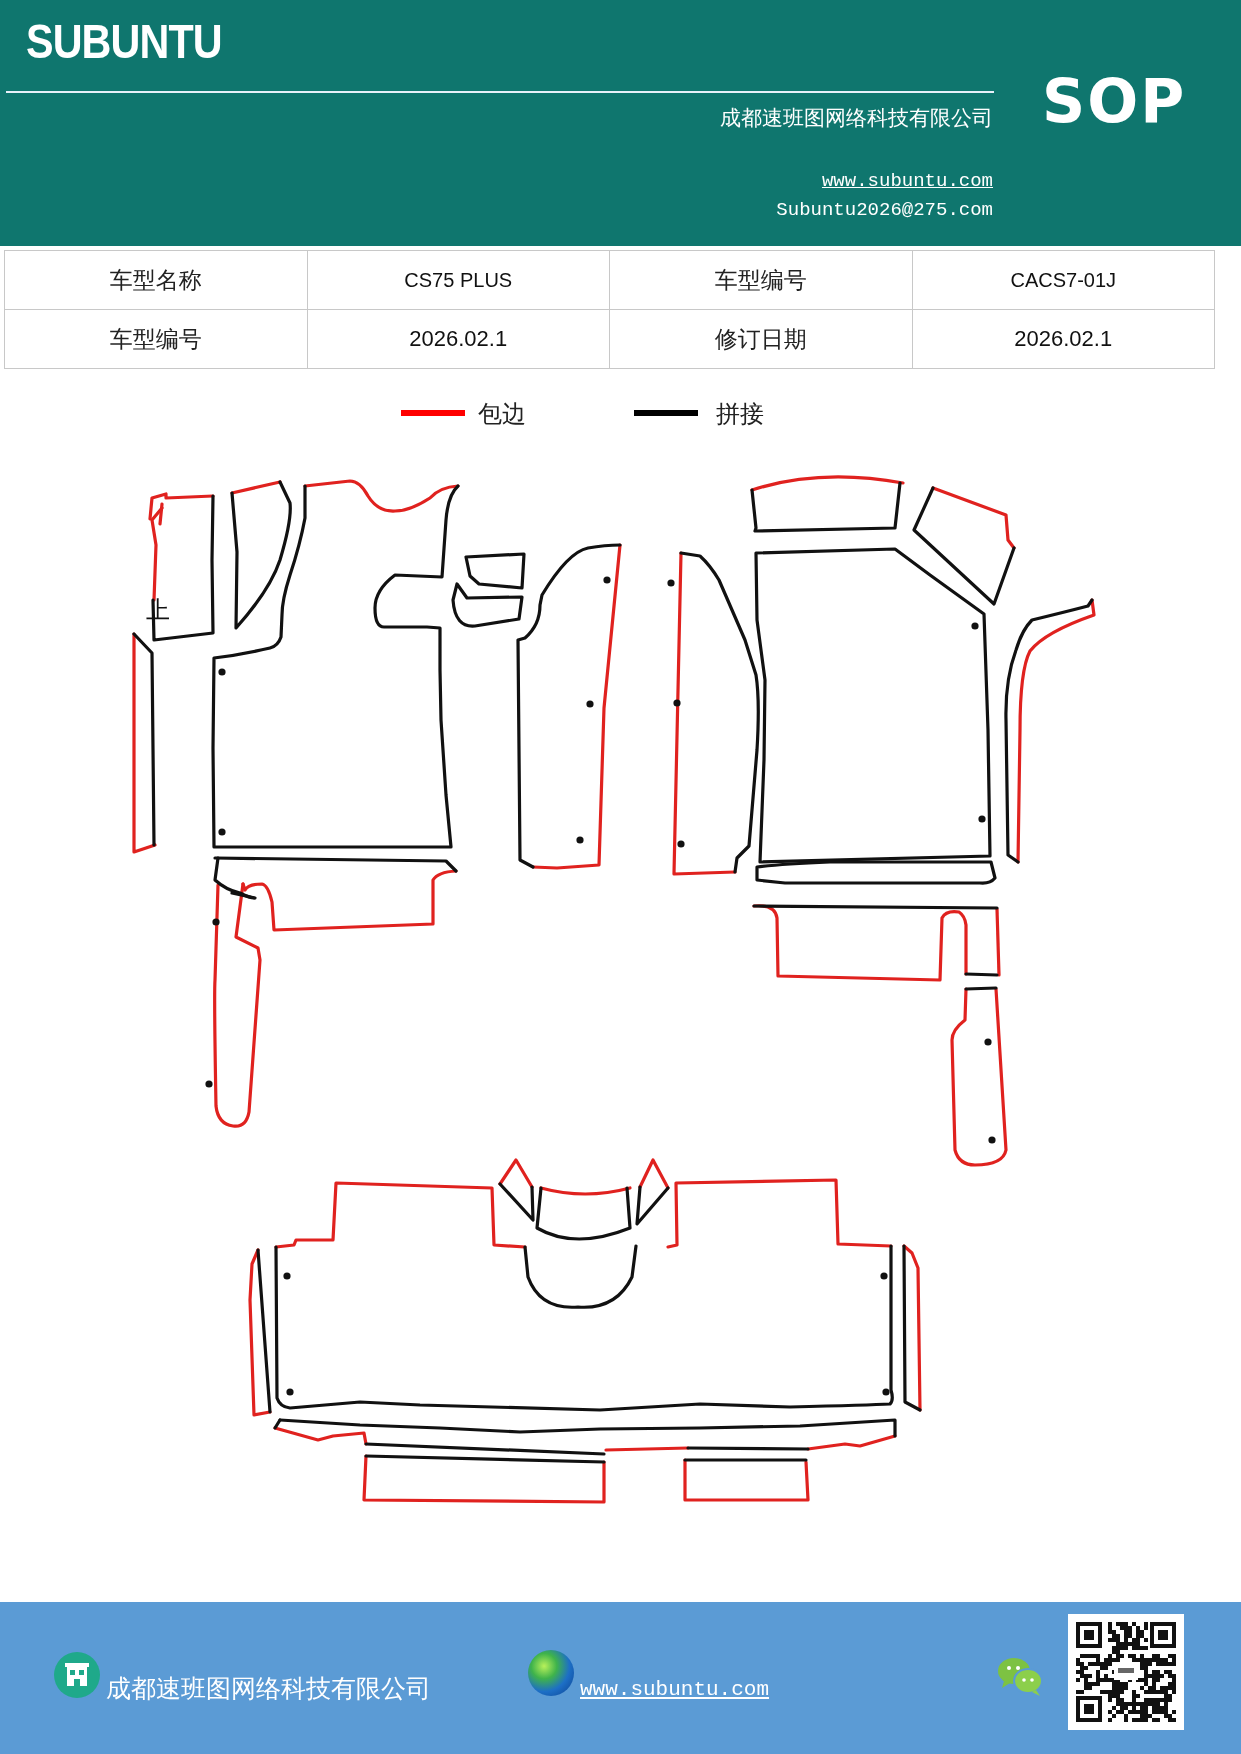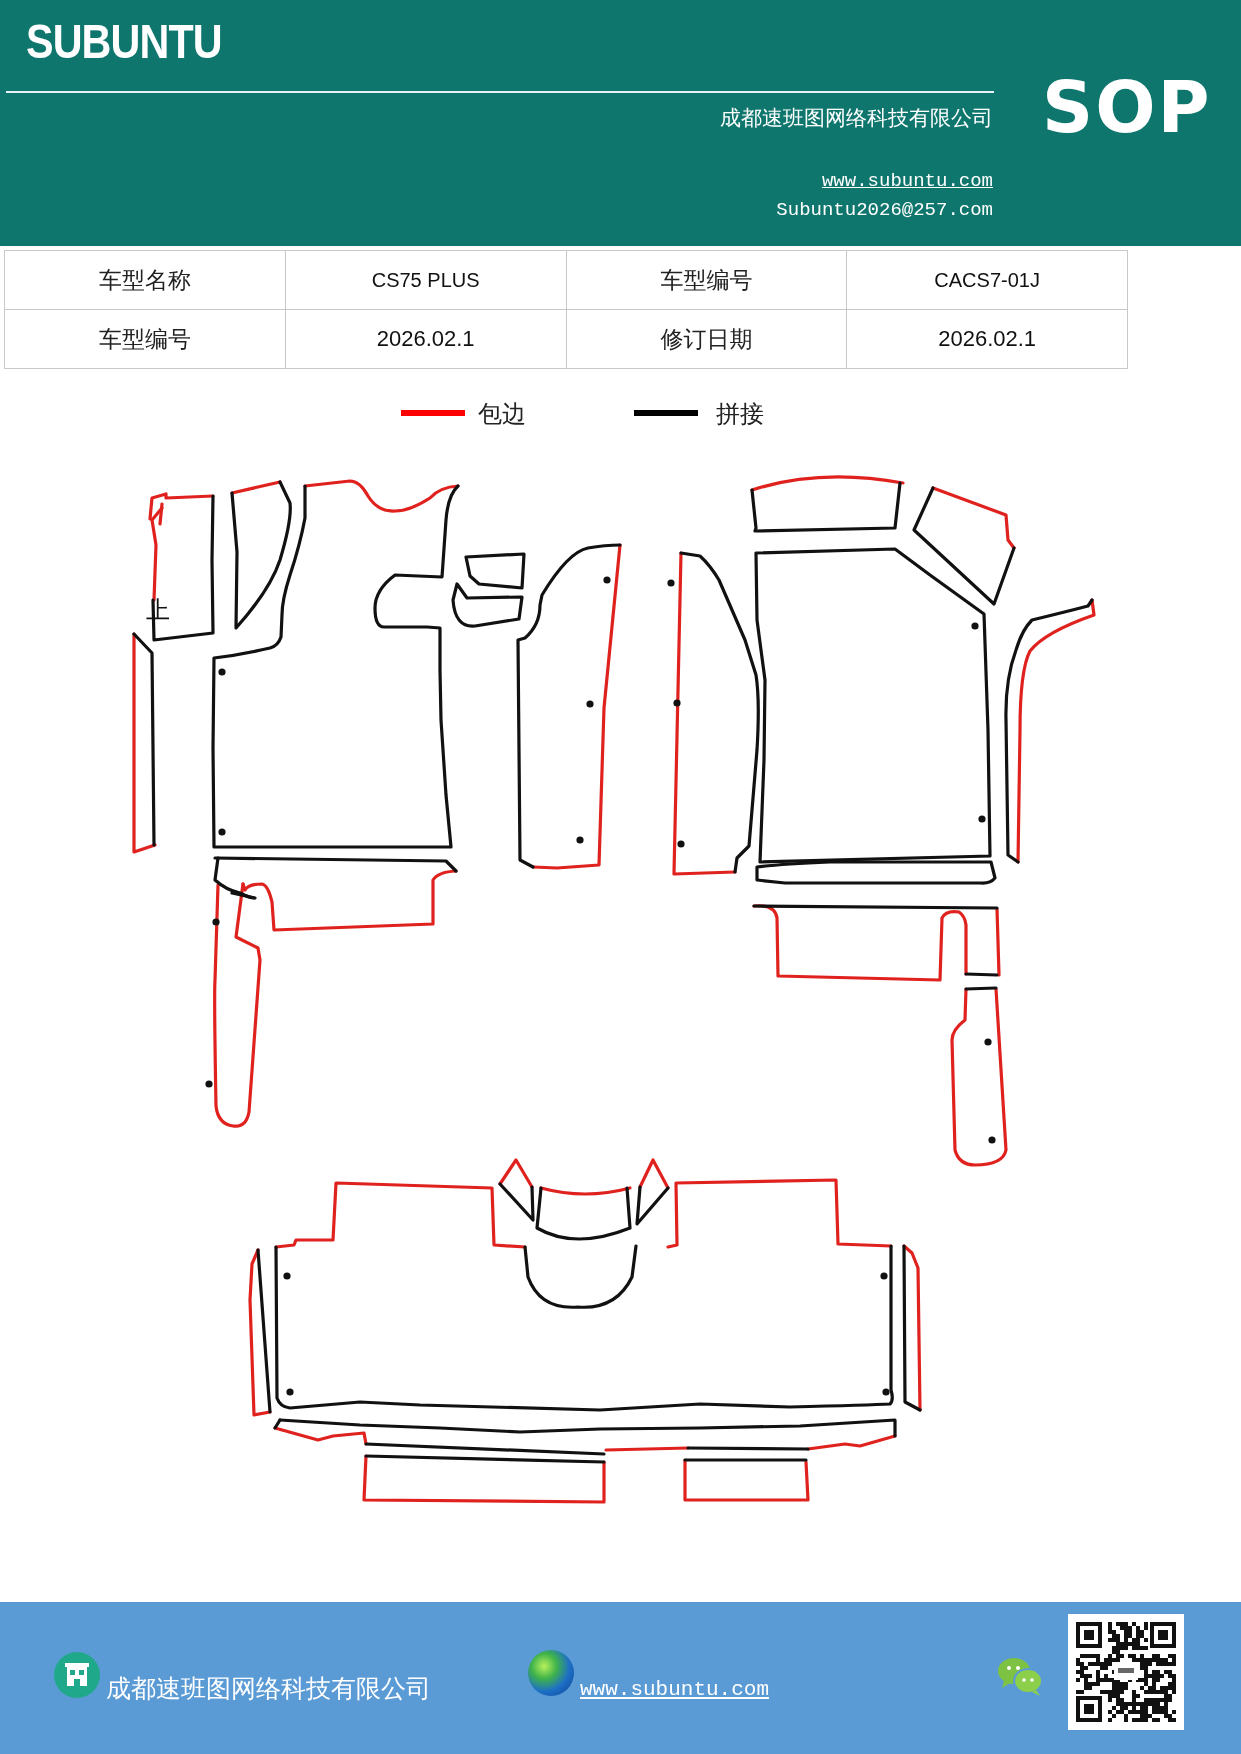--- a/index.html
+++ b/index.html
@@ -4,22 +4,22 @@
 <style>
   html,body{margin:0;padding:0;background:#ffffff;}
   body{width:1241px;height:1754px;position:relative;overflow:hidden;font-family:"DejaVu Serif",serif;}
   .header{position:absolute;left:0;top:0;width:1241px;height:246px;background:#0f766e;}
   .brand{position:absolute;left:26px;top:14px;color:#fff;font-family:"Liberation Sans",sans-serif;font-weight:bold;font-size:48px;letter-spacing:-1px;transform:scaleX(0.86);transform-origin:left top;}
   .hline{position:absolute;left:6px;top:91px;width:988px;height:2px;background:#e8f1fa;}
   .doc-title{position:absolute;left:30px;top:145px;color:#fff;font-size:38px;font-family:"DejaVu Serif",serif;}
   .company{position:absolute;right:248px;top:104px;color:#fff;font-size:21px;text-align:right;}
   .site{position:absolute;right:248px;top:170px;color:#fff;font-size:19px;font-family:"Liberation Mono",monospace;text-decoration:underline;}
   .email{position:absolute;right:248px;top:199px;color:#fff;font-size:19px;font-family:"Liberation Mono",monospace;}
-  .sop{position:absolute;left:1042px;top:66px;color:#fff;font-family:"DejaVu Sans",sans-serif;font-weight:bold;font-size:71px;letter-spacing:2px;}
-  table.info{position:absolute;left:4px;top:250px;width:1124px;border-collapse:collapse;table-layout:fixed;}
+  .sop{position:absolute;left:1042px;top:66px;color:#fff;font-family:"DejaVu Sans",sans-serif;font-weight:bold;font-size:60px;letter-spacing:2px;}
+  table.info{position:absolute;left:4px;top:250px;width:1211px;border-collapse:collapse;table-layout:fixed;}
   table.info td{border:1.5px solid #c8c8c8;height:56px;text-align:center;vertical-align:middle;font-size:22px;color:#111;}
   table.info td.lbl{font-family:"DejaVu Sans",sans-serif;font-size:23px;color:#222;}
   table.info td.val{font-family:"Liberation Sans",sans-serif;font-size:20px;}
   table.info tr.r2 td.val{font-size:22px;}
   .legend{position:absolute;top:398px;left:0;width:1026px;height:40px;}
   .lg-sw{position:absolute;height:6px;width:64px;top:12px;}
   .lg-txt{position:absolute;top:0;font-size:24px;font-family:"DejaVu Sans",sans-serif;color:#222;}
   svg.drawing{position:absolute;left:0;top:0;}
   .footer{position:absolute;left:0;top:1602px;width:1241px;height:152px;background:#5b9bd5;}
   .f-company{position:absolute;left:106px;top:70px;color:#fff;font-size:25px;}
@@ -30,21 +30,21 @@
   .qr{position:absolute;left:1068px;top:12px;width:116px;height:116px;background:#fff;}
 </style>
 </head>
 <body>
 
 <div class="header">
   <div class="brand">SUBUNTU</div>
   <div class="hline"></div>
   <div class="company">成都速班图网络科技有限公司</div>
   <div class="site">www.subuntu.com</div>
-  <div class="email">Subuntu2026@257.com</div>
+  <div class="email">Subuntu2026@275.com</div>
   <div class="sop">SOP</div>
 </div>
 
 <table class="info">
   <tbody>
       <tr class="r1">
     <td class="lbl">车型名称</td>
     <td class="val">CS75 PLUS</td>
     <td class="lbl">车型编号</td>
     <td class="val">CACS7-01J</td>

